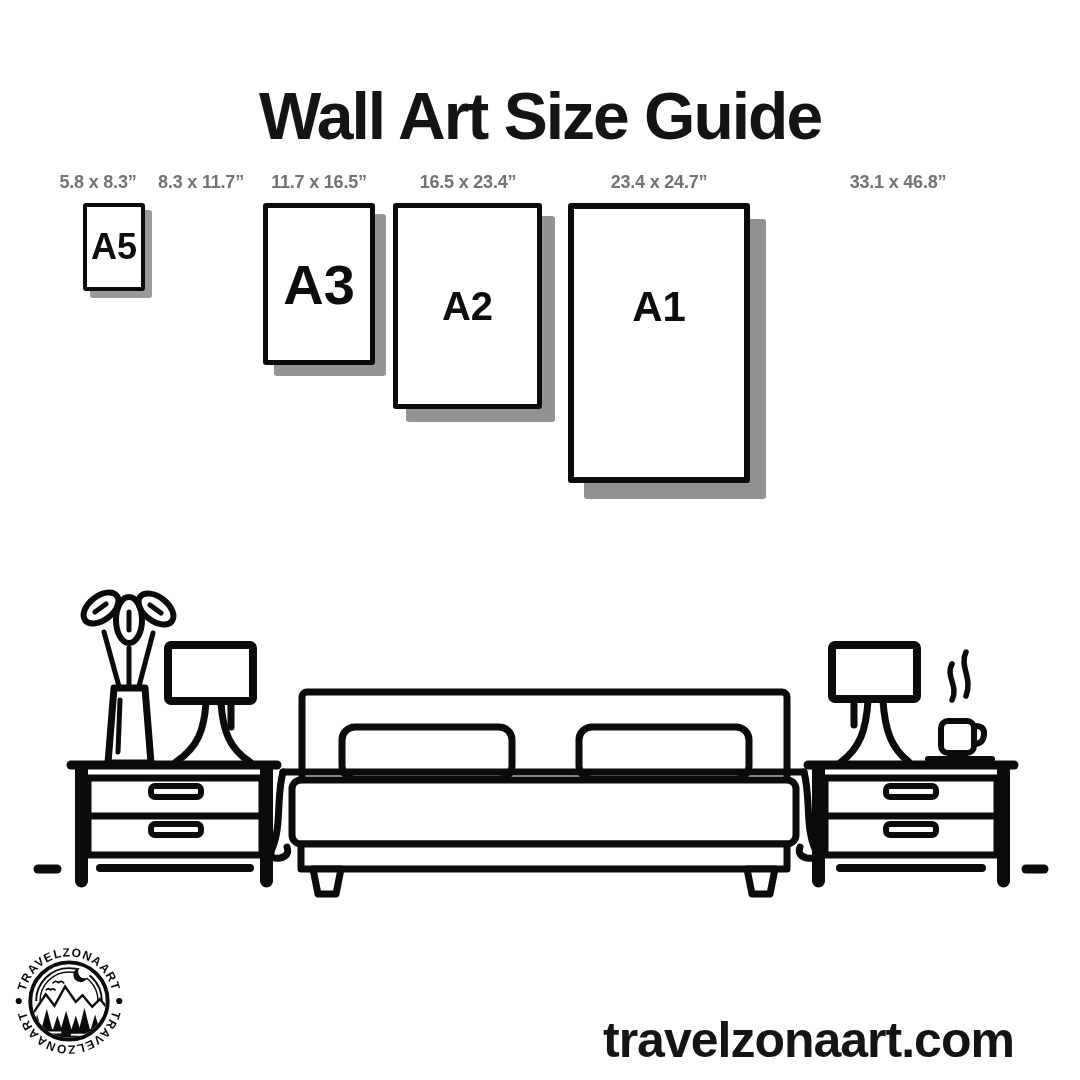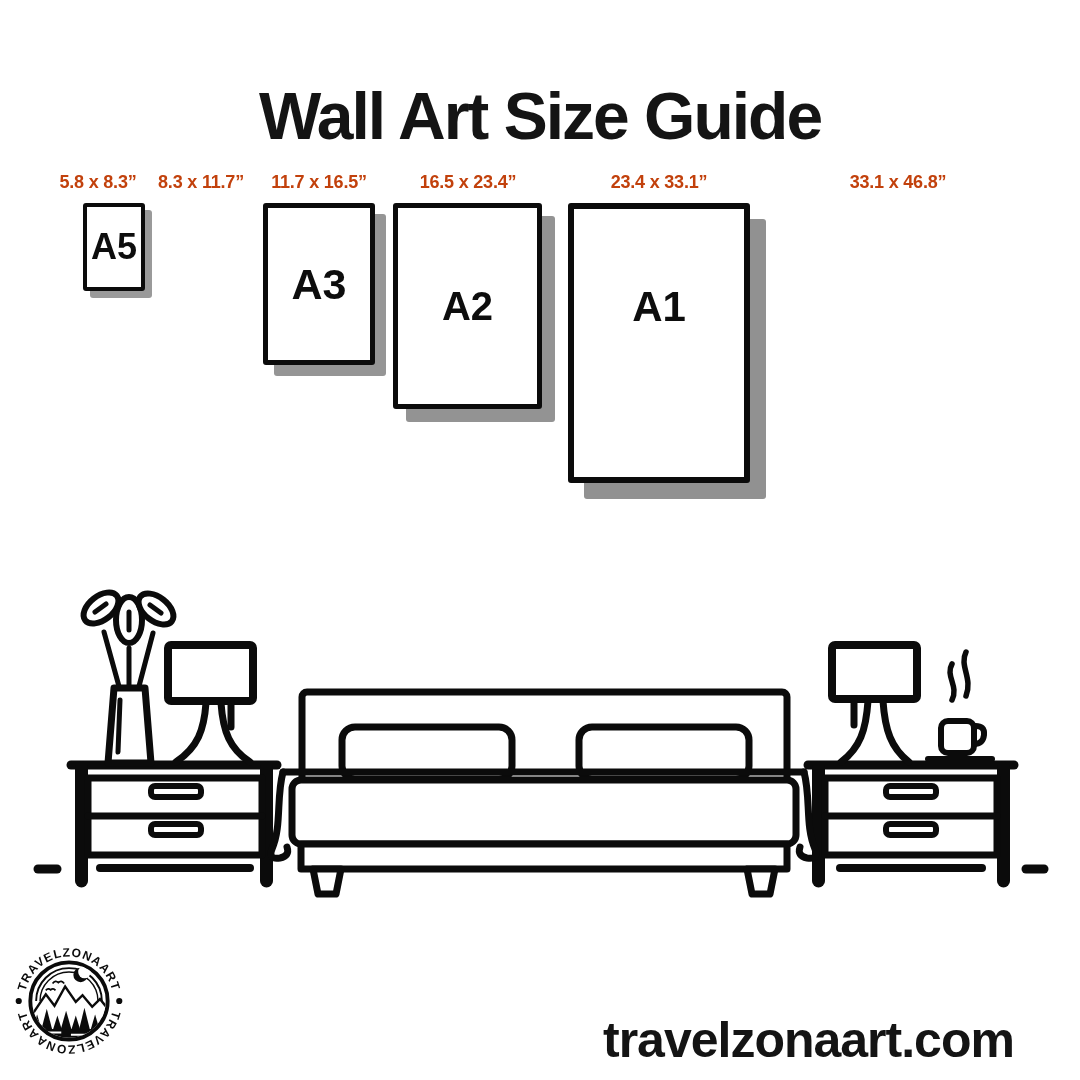--- a/index.html
+++ b/index.html
@@ -7,32 +7,32 @@
   .canvas{
     position:relative;width:1080px;height:1080px;background:#ffffff;overflow:hidden;
     font-family:"Liberation Sans","DejaVu Sans",sans-serif;color:#0a0a0a;
   }
   .page-title{
     position:absolute;left:0;top:42px;width:1080px;text-align:center;
     font-size:66px;font-weight:700;letter-spacing:-2px;color:#141414;margin-top:36px;
   }
   .size-label{
     position:absolute;transform:translateX(-50%);white-space:nowrap;
-    font-size:18px;font-weight:700;letter-spacing:-0.2px;color:#c2410c;top:172px;
+    font-size:18px;font-weight:700;letter-spacing:-0.2px;color:#737373;top:172px;
   }
   .size-box{
     position:absolute;box-sizing:border-box;background:#ffffff;
     border-style:solid;border-color:#0b0b0b;border-radius:3px;
     display:flex;align-items:center;justify-content:center;
   }
   .size-code{font-weight:700;color:#0d0d0d;letter-spacing:0;}
   
   .pos-lbl-a5{left:98px;}   .pos-box-a5{left:67px; top:203px;width:62px; height:88px; border-width:4px;box-shadow:7px 7px 0 #9a9a9a;margin-left:16px;}  .pos-box-a5 .size-code{font-size:36px;}
   .pos-lbl-a4{left:201px;}  .pos-box-a4{left:155px;top:203px;width:92px; height:112px;border-width:5px;box-shadow:9px 9px 0 #979797;}  .pos-box-a4 .size-code{font-size:38px;}
-  .pos-lbl-a3{left:319px;}  .pos-box-a3{left:263px;top:203px;width:112px;height:162px;border-width:5px;box-shadow:11px 11px 0 #959595;} .pos-box-a3 .size-code{font-size:43px;}
+  .pos-lbl-a3{left:319px;}  .pos-box-a3{left:263px;top:203px;width:112px;height:162px;border-width:5px;box-shadow:11px 11px 0 #959595;} .pos-box-a3 .size-code{font-size:56px;}
   .pos-lbl-a2{left:468px;}  .pos-box-a2{left:393px;top:203px;width:149px;height:206px;border-width:5px;box-shadow:13px 13px 0 #939393;} .pos-box-a2 .size-code{font-size:40px;}
   .pos-lbl-a1{left:659px;}  .pos-box-a1{left:568px;top:203px;width:182px;height:280px;border-width:6px;box-shadow:16px 16px 0 #919191;} .pos-box-a1 .size-code{font-size:42px;}
   .pos-lbl-a0{left:898px;}  .pos-box-a0{left:782px;top:203px;width:231px;height:363px;border-width:6px;box-shadow:20px 20px 0 #8e8e8e;} .pos-box-a0 .size-code{font-size:42px;}
   .pos-box-a1 .size-code{position:relative;top:-36px;} 
 
   .scene{position:absolute;left:0;top:580px;width:1080px;height:320px;}
   .brand-logo{position:absolute;left:11px;top:938px;width:116px;height:126px;}
   .website{
     position:absolute;left:603px;top:1011px;font-size:50px;font-weight:700;
     letter-spacing:-1px;color:#141414;white-space:nowrap;
@@ -42,21 +42,21 @@
 <body>
 
 <div class="canvas">
 
   <div class="page-title">Wall Art Size Guide</div>
 
   <div class="size-label pos-lbl-a5">5.8 x 8.3”</div>
   <div class="size-label pos-lbl-a4">8.3 x 11.7”</div>
   <div class="size-label pos-lbl-a3">11.7 x 16.5”</div>
   <div class="size-label pos-lbl-a2">16.5 x 23.4”</div>
-  <div class="size-label pos-lbl-a1">23.4 x 33.1”</div>
+  <div class="size-label pos-lbl-a1">23.4 x 24.7”</div>
   <div class="size-label pos-lbl-a0">33.1 x 46.8”</div>
 
   <div class="size-box pos-box-a5">
       <span class="size-code">A5</span>
     </div>
   <div class="size-box pos-box-a3">
       <span class="size-code">A3</span>
     </div>
   <div class="size-box pos-box-a2">
       <span class="size-code">A2</span>

